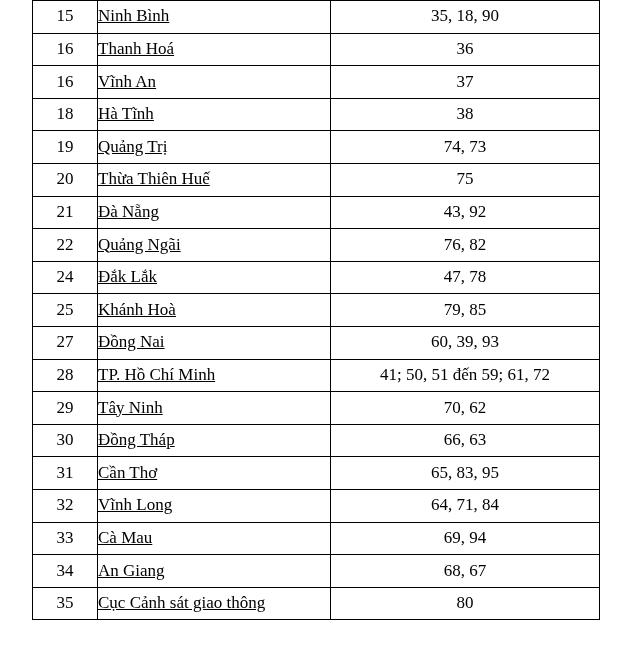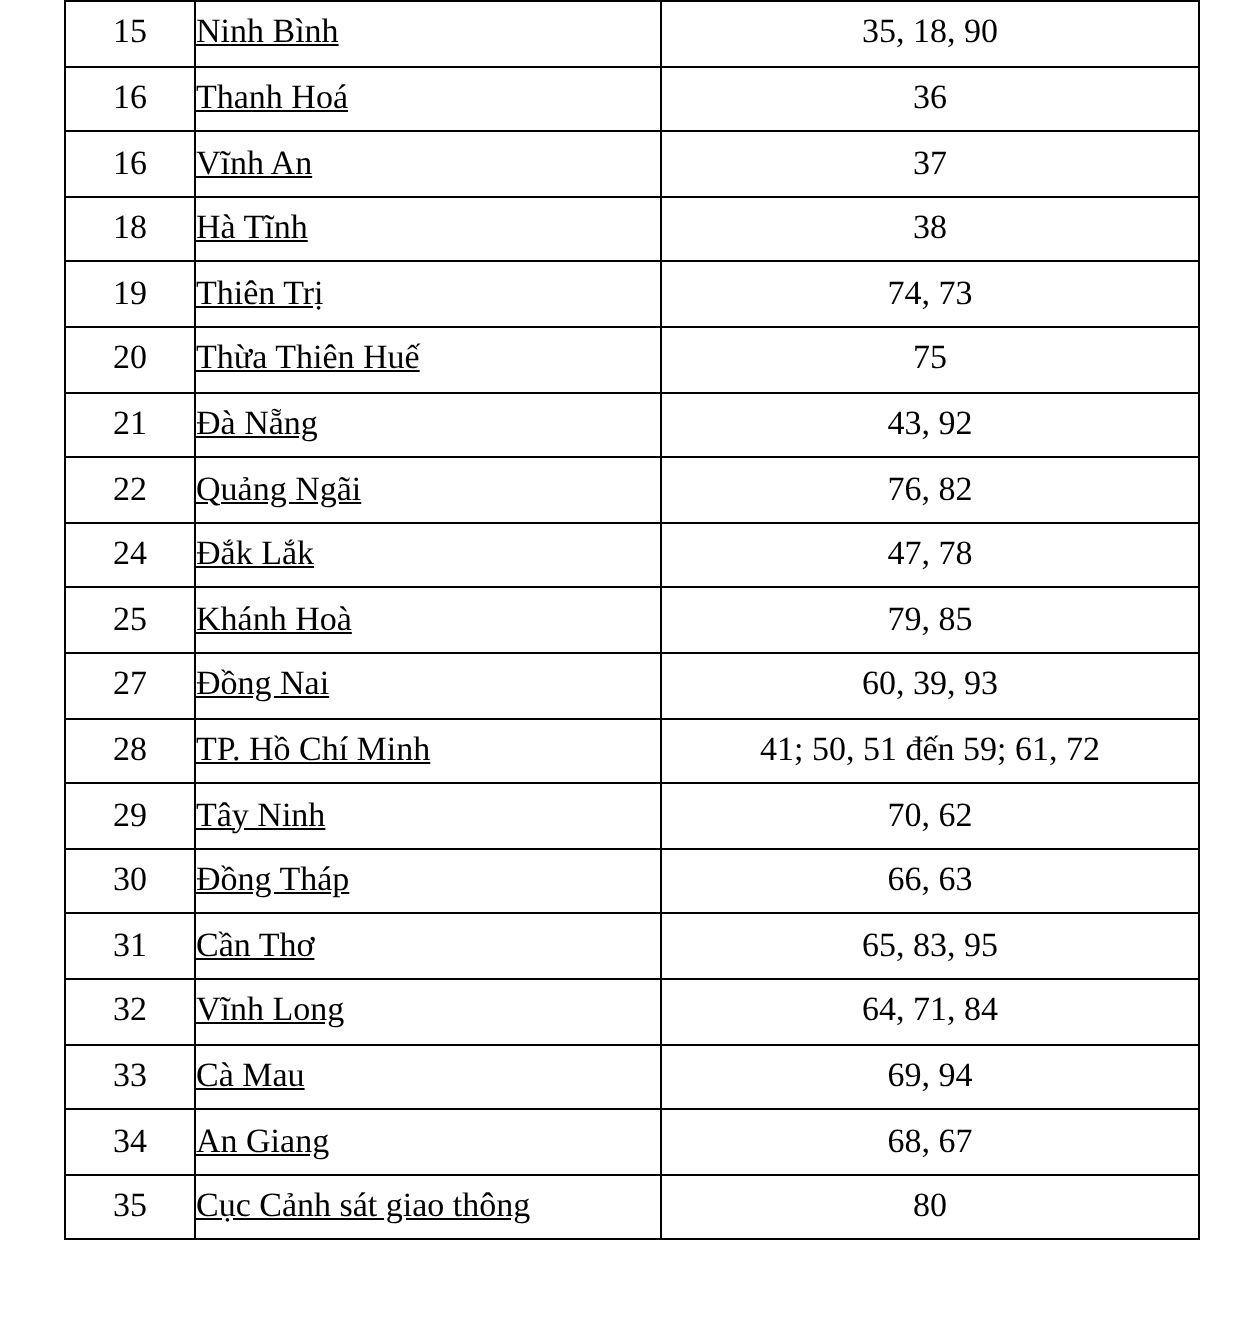--- a/index.html
+++ b/index.html
@@ -72,21 +72,21 @@
         <td class="col-name">Vĩnh An</td>
         <td class="col-codes">37</td>
       </tr>
       <tr>
         <td class="col-index">18</td>
         <td class="col-name">Hà Tĩnh</td>
         <td class="col-codes">38</td>
       </tr>
       <tr>
         <td class="col-index">19</td>
-        <td class="col-name">Thiên Trị</td>
+        <td class="col-name">Quảng Trị</td>
         <td class="col-codes">74, 73</td>
       </tr>
       <tr>
         <td class="col-index">20</td>
         <td class="col-name">Thừa Thiên Huế</td>
         <td class="col-codes">75</td>
       </tr>
       <tr>
         <td class="col-index">21</td>
         <td class="col-name">Đà Nẵng</td>

